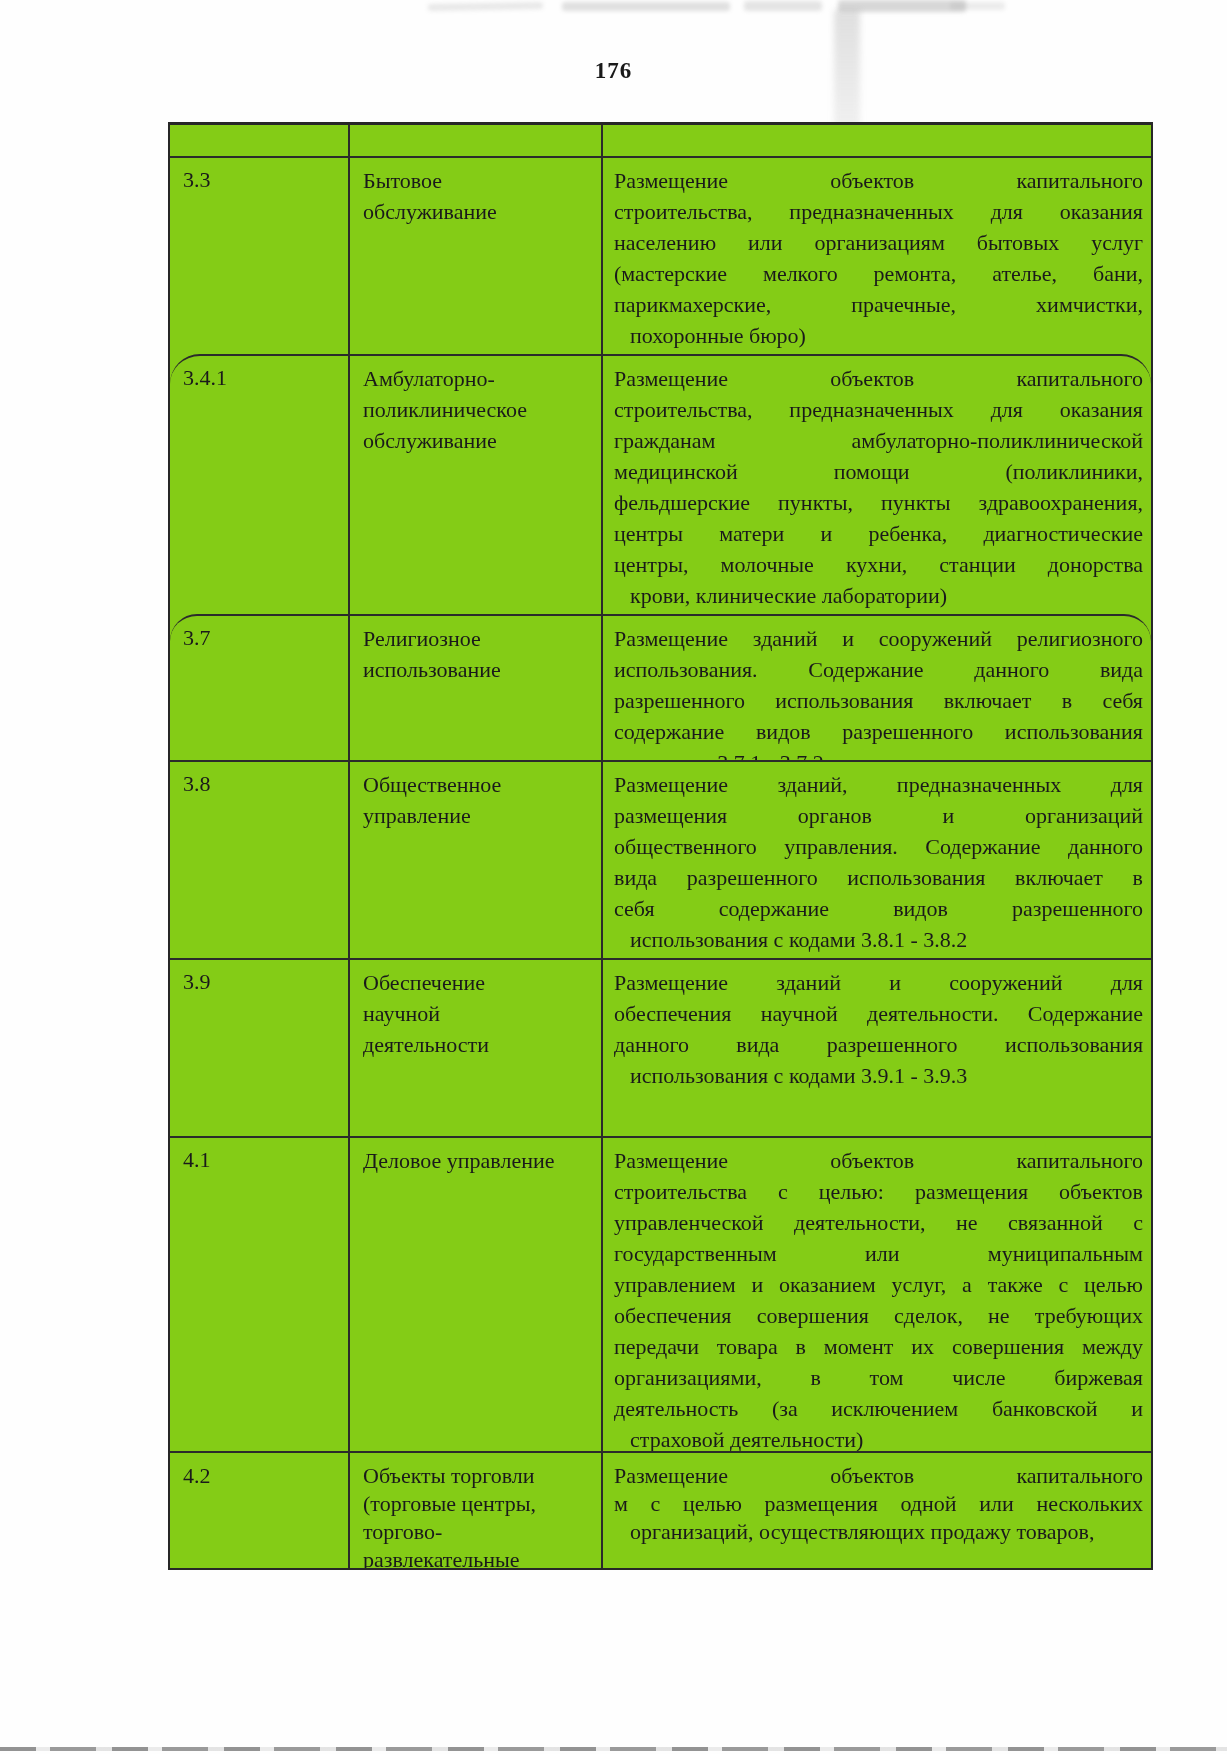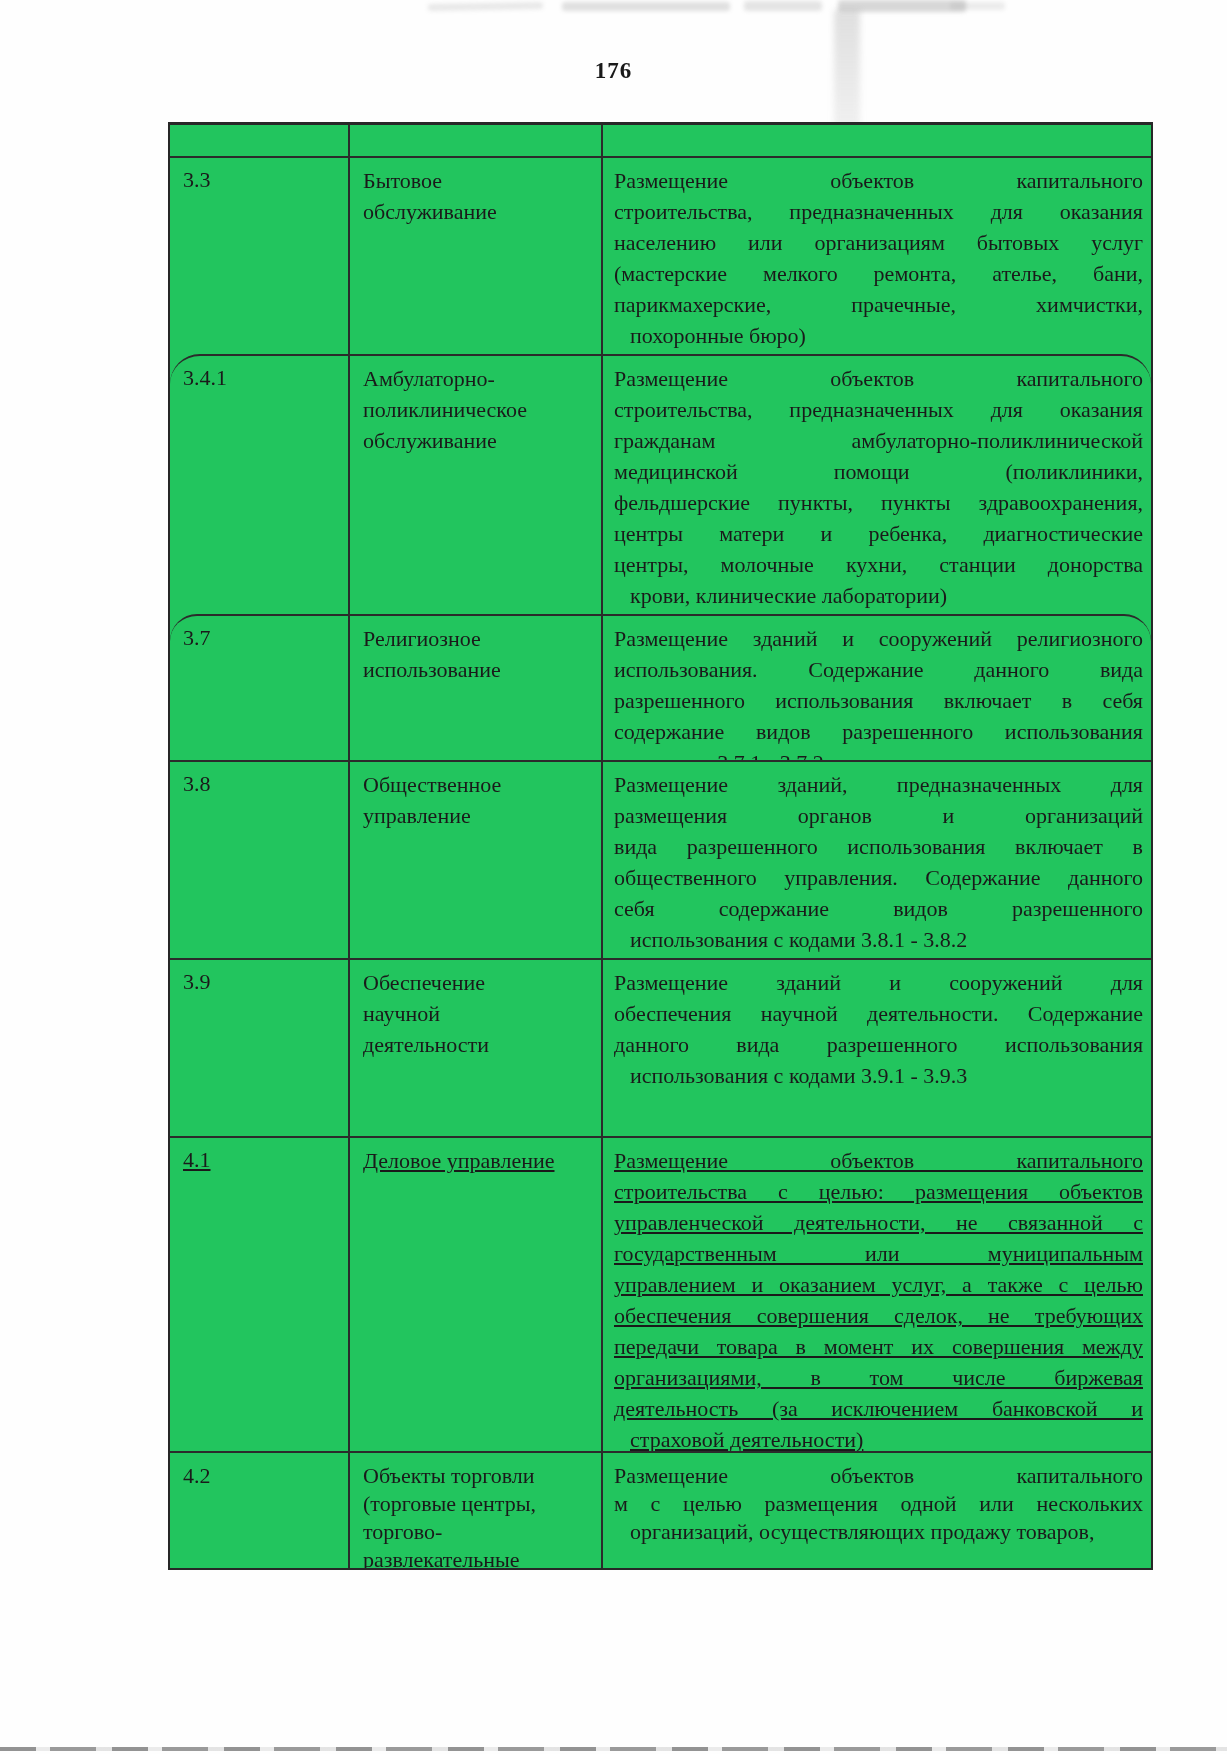--- a/index.html
+++ b/index.html
@@ -19,40 +19,40 @@
     letter-spacing: 1px;
     font-weight: bold;
   }
 
   
   #tbl {
     position: absolute; left: 168px; top: 122px; width: 985px;
     border: 2px solid #272727;
     border-top-width: 3px;
     box-sizing: border-box;
-    background: #22c55e;
+    background: #84cc16;
   }
   .trow { display: flex; border-top: 2px solid #2b2b2b; box-sizing: border-box; overflow: hidden; }
   .trow.header { border-top: none; height: 31px; }
   .cell { box-sizing: border-box; overflow: hidden; }
   .c1 { width: 180px; border-right: 2px solid #2b2b2b; padding: 6px 6px 0 13px; }
   .c2 { width: 253px; border-right: 2px solid #2b2b2b; padding: 7px 12px 0 13px; }
   .c3 { flex: 1; padding: 7px 8px 0 11px; }
 
   .line { font-size: 22px; line-height: 31px; white-space: normal; }
   .dline { text-align: justify; text-align-last: justify; }
   .dline.last { text-align-last: left; margin-left: 16px; }
 
   
   #tbl .trow:nth-child(2) { height: 198px; }
   #tbl .trow:nth-child(3) { height: 260px; border-radius: 30px; }
   #tbl .trow:nth-child(4) { height: 146px; border-radius: 27px; }
   #tbl .trow:nth-child(5) { height: 198px; }
   #tbl .trow:nth-child(6) { height: 178px; }
-  #tbl .trow:nth-child(7) { height: 315px; text-decoration: underline; }
+  #tbl .trow:nth-child(7) { height: 315px; }
   #tbl .trow:nth-child(8) { height: 117px; }
   #tbl .trow:nth-child(8) .line { line-height: 28px; }
   #tbl .trow:nth-child(8) .cell { padding-top: 9px; }
 
   
   .smudge {
     position: absolute;
     background: #9a9a9a;
     filter: blur(2px);
     border-radius: 3px;
@@ -160,22 +160,22 @@
     <div class="cell c1">
       <div class="line">3.8</div>
     </div>
     <div class="cell c2">
         <div class="line nline">Общественное</div>
         <div class="line nline">управление</div>
       </div>
     <div class="cell c3">
         <div class="line dline">Размещение зданий, предназначенных для</div>
         <div class="line dline">размещения органов и организаций</div>
+        <div class="line dline">общественного управления. Содержание данного</div>
         <div class="line dline">вида разрешенного использования включает в</div>
-        <div class="line dline">общественного управления. Содержание данного</div>
         <div class="line dline">себя содержание видов разрешенного</div>
         <div class="line dline last">использования с кодами 3.8.1 - 3.8.2</div>
       </div>
   </div>
 
   <div class="trow">
     <div class="cell c1">
       <div class="line">3.9</div>
     </div>
     <div class="cell c2">

